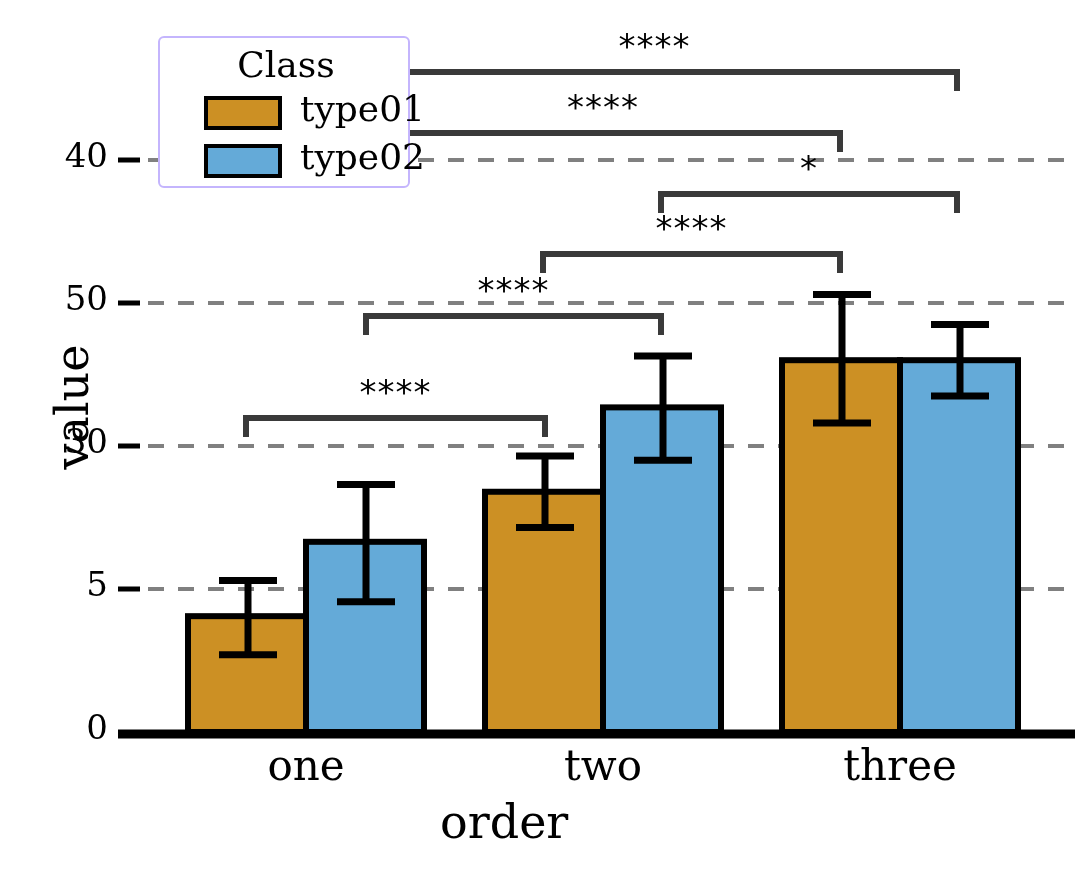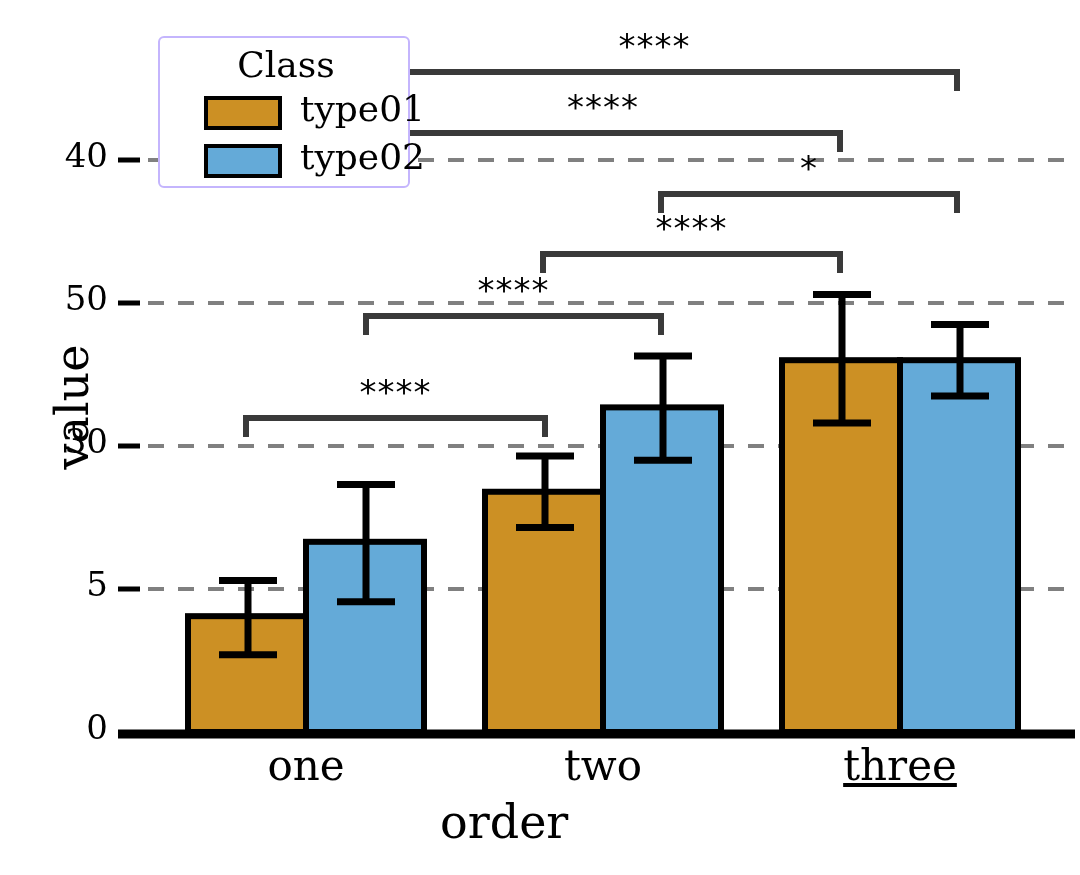--- a/index.html
+++ b/index.html
@@ -198,21 +198,21 @@
   </svg>
 
   <div class="tick-label-y" style="left:28px; top:138px; width:80px;">40</div>
   <div class="tick-label-y" style="left:28px; top:281px; width:80px;">50</div>
   <div class="tick-label-y" style="left:28px; top:424px; width:80px;">30</div>
   <div class="tick-label-y" style="left:28px; top:567px; width:80px;">5</div>
   <div class="tick-label-y" style="left:28px; top:710px; width:80px;">0</div>
 
   <div class="tick-label-x" style="left:216px; top:745px; width:180px;">one</div>
   <div class="tick-label-x" style="left:513px; top:745px; width:180px;">two</div>
-  <div class="tick-label-x" style="left:810px; top:745px; width:180px;text-decoration:underline;">three</div>
+  <div class="tick-label-x" style="left:810px; top:745px; width:180px;">three</div>
 
   <div class="axis-label" id="ylabel">value</div>
   <div class="axis-label" id="xlabel">order</div>
 
   <div class="sig-label" style="left: 295.5px; top: 375px; width: 200px;">****</div>
   <div class="sig-label" style="left: 413.5px; top: 273px; width: 200px;">****</div>
   <div class="sig-label" style="left: 591.5px; top: 211px; width: 200px;">****</div>
   <div class="sig-label" style="left: 709px; top: 151px; width: 200px;">*</div>
   <div class="sig-label" style="left: 503px; top: 90px; width: 200px;">****</div>
   <div class="sig-label" style="left: 554.5px; top: 29px; width: 200px;">****</div>

